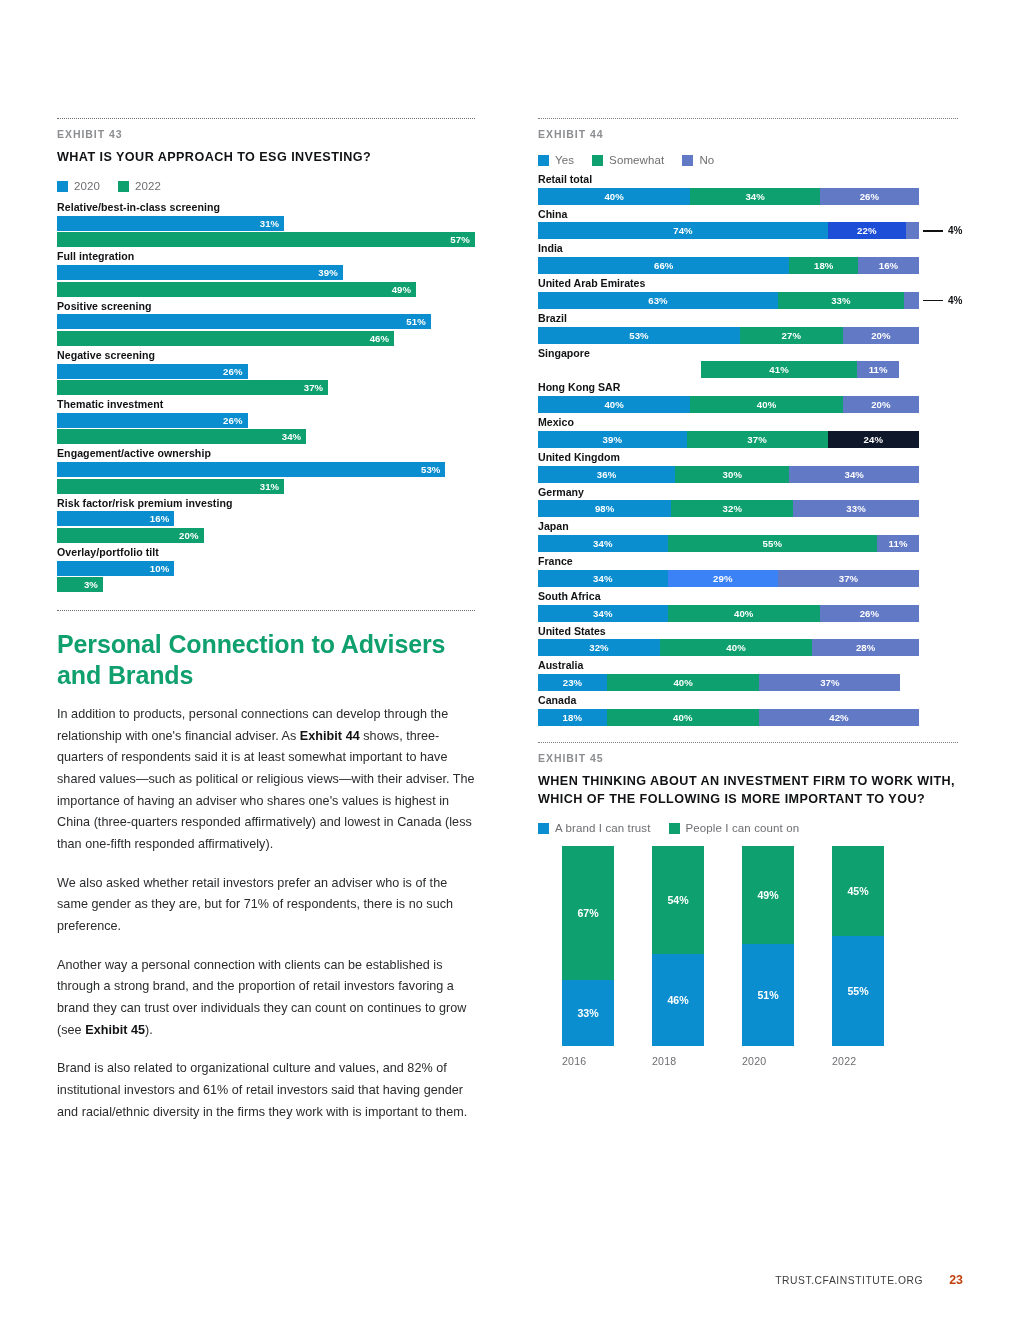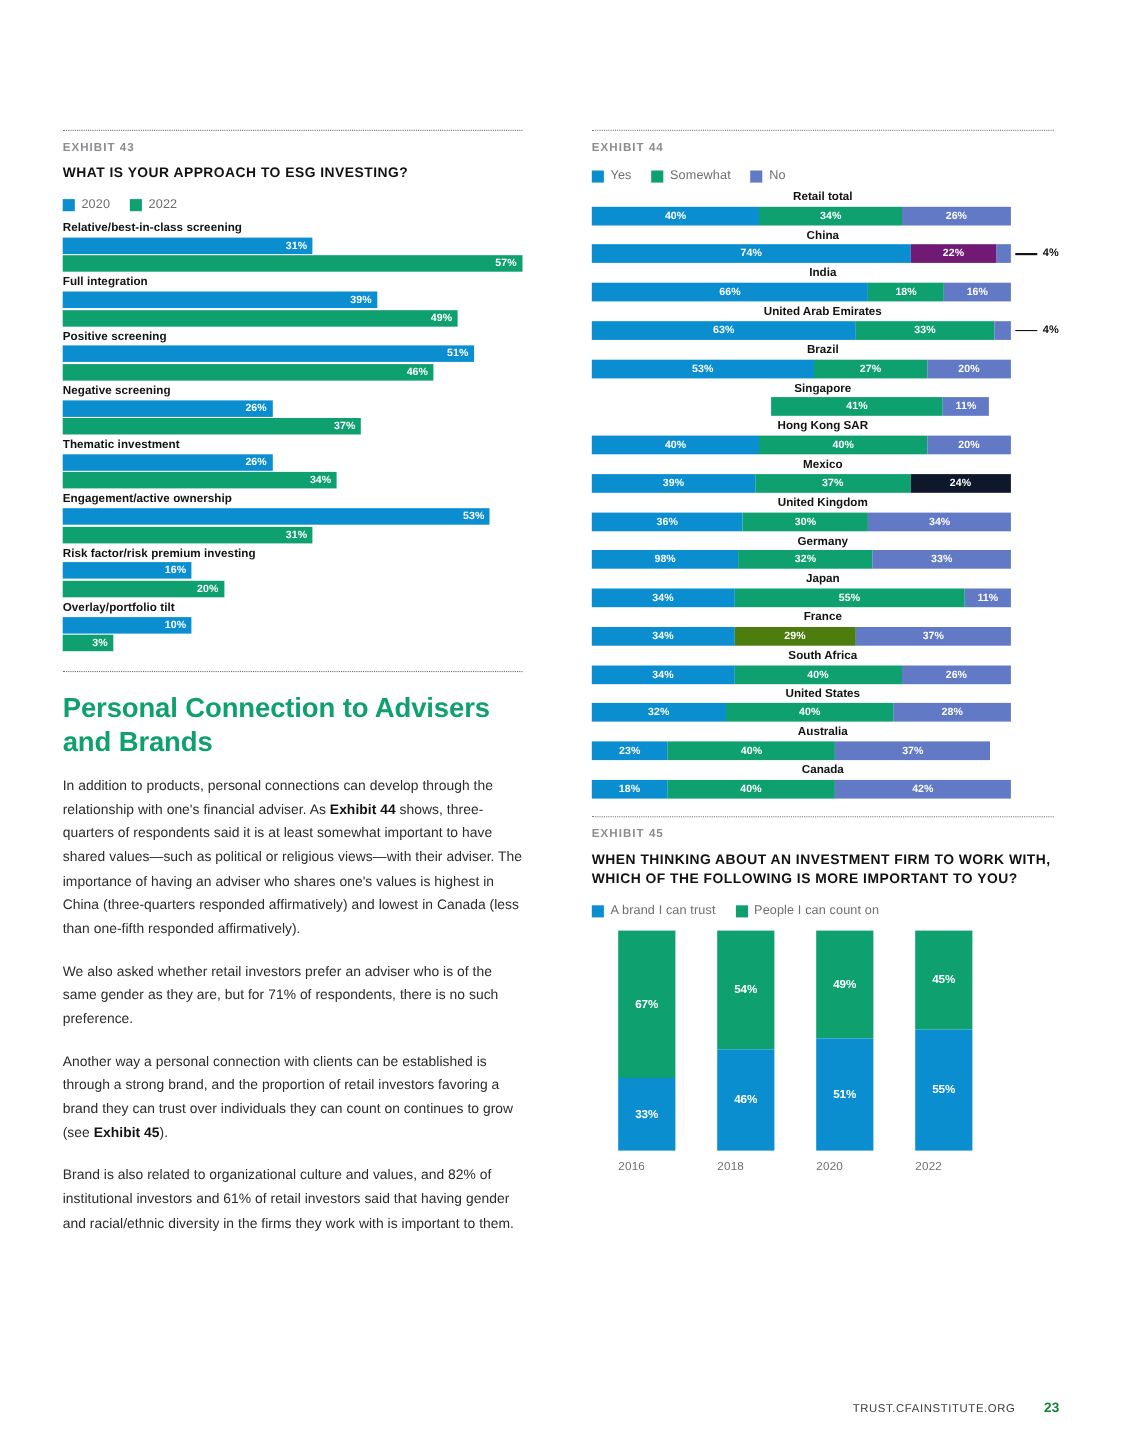--- a/index.html
+++ b/index.html
@@ -45,21 +45,21 @@
   }
   .e43 .bar{
     height:15px;margin-bottom:1.5px;position:relative;
     display:flex;align-items:center;justify-content:flex-end;
   }
   .e43 .bar span{
     font-size:9.6px;font-weight:700;color:#fff;padding-right:5px;letter-spacing:.01em;
   }
 
   
-  .e44{margin-top:7px;position:relative;text-align:center;}
+  .e44{margin-top:7px;position:relative;}
   .e44 .row{margin-bottom:0;}
   .e44 .cat{
     font-size:10.6px;font-weight:700;color:#111214;margin:3px 0 1.5px 0;line-height:1.25;
   }
   .e44 .stack{height:17px;display:flex;width:381px;position:relative;}
   .e44 .seg{display:flex;align-items:center;justify-content:center;overflow:hidden;}
   .e44 .seg span{font-size:9.6px;font-weight:700;color:#ffffff;letter-spacing:.01em;white-space:nowrap;}
   .e44 .callout{
     position:absolute;left:385px;top:0;height:17px;display:flex;align-items:center;gap:5px;
   }
@@ -83,21 +83,21 @@
   }
   .art p{
     font-size:12.6px;line-height:1.72;color:#2a2b2d;margin:0 0 17px 0;
     letter-spacing:.003em;
   }
   .art p b{font-weight:700;color:#111214;}
 
   
   .footer{position:absolute;left:57px;right:57px;bottom:33px;display:flex;justify-content:flex-end;align-items:baseline;gap:26px;}
   .footer .site{font-size:10.3px;letter-spacing:.055em;color:#3b3c3e;}
-  .footer .pg{font-size:12.4px;font-weight:700;color:#15803d;}
+  .footer .pg{font-size:12.4px;font-weight:700;color:#c2410c;}
 </style>
 </head>
 <body>
 
 <div class="page">
 
   <div class="col-left">
 
     <div class="dotrule"></div>
     <div class="ex-label">EXHIBIT 43</div>
@@ -234,21 +234,21 @@
               <span>26%</span>
             </div>
           </div>
         </div>
         <div class="row">
           <div class="cat">China</div>
           <div class="stack">
             <div class="seg" style="width: 335px; background: rgb(11, 142, 207);">
               <span>74%</span>
             </div>
-            <div class="seg" style="width: 90px; background: #701a75;">
+            <div class="seg" style="width: 90px; background: #1d4ed8;">
               <span>22%</span>
             </div>
             <div class="seg" style="width: 15.24px; background: rgb(98, 121, 198);"></div>
             <div class="callout">
               <span class="lead"></span>
               <span class="val">4%</span>
             </div>
           </div>
         </div>
         <div class="row">
@@ -378,21 +378,21 @@
               <span>11%</span>
             </div>
           </div>
         </div>
         <div class="row">
           <div class="cat">France</div>
           <div class="stack">
             <div class="seg" style="width: 129.54px; background: rgb(11, 142, 207);">
               <span>34%</span>
             </div>
-            <div class="seg" style="width: 110.49px; background: #4d7c0f;">
+            <div class="seg" style="width: 110.49px; background: #3b82f6;">
               <span>29%</span>
             </div>
             <div class="seg" style="width: 140.97px; background: rgb(98, 121, 198);">
               <span>37%</span>
             </div>
           </div>
         </div>
         <div class="row">
           <div class="cat">South Africa</div>
           <div class="stack">

